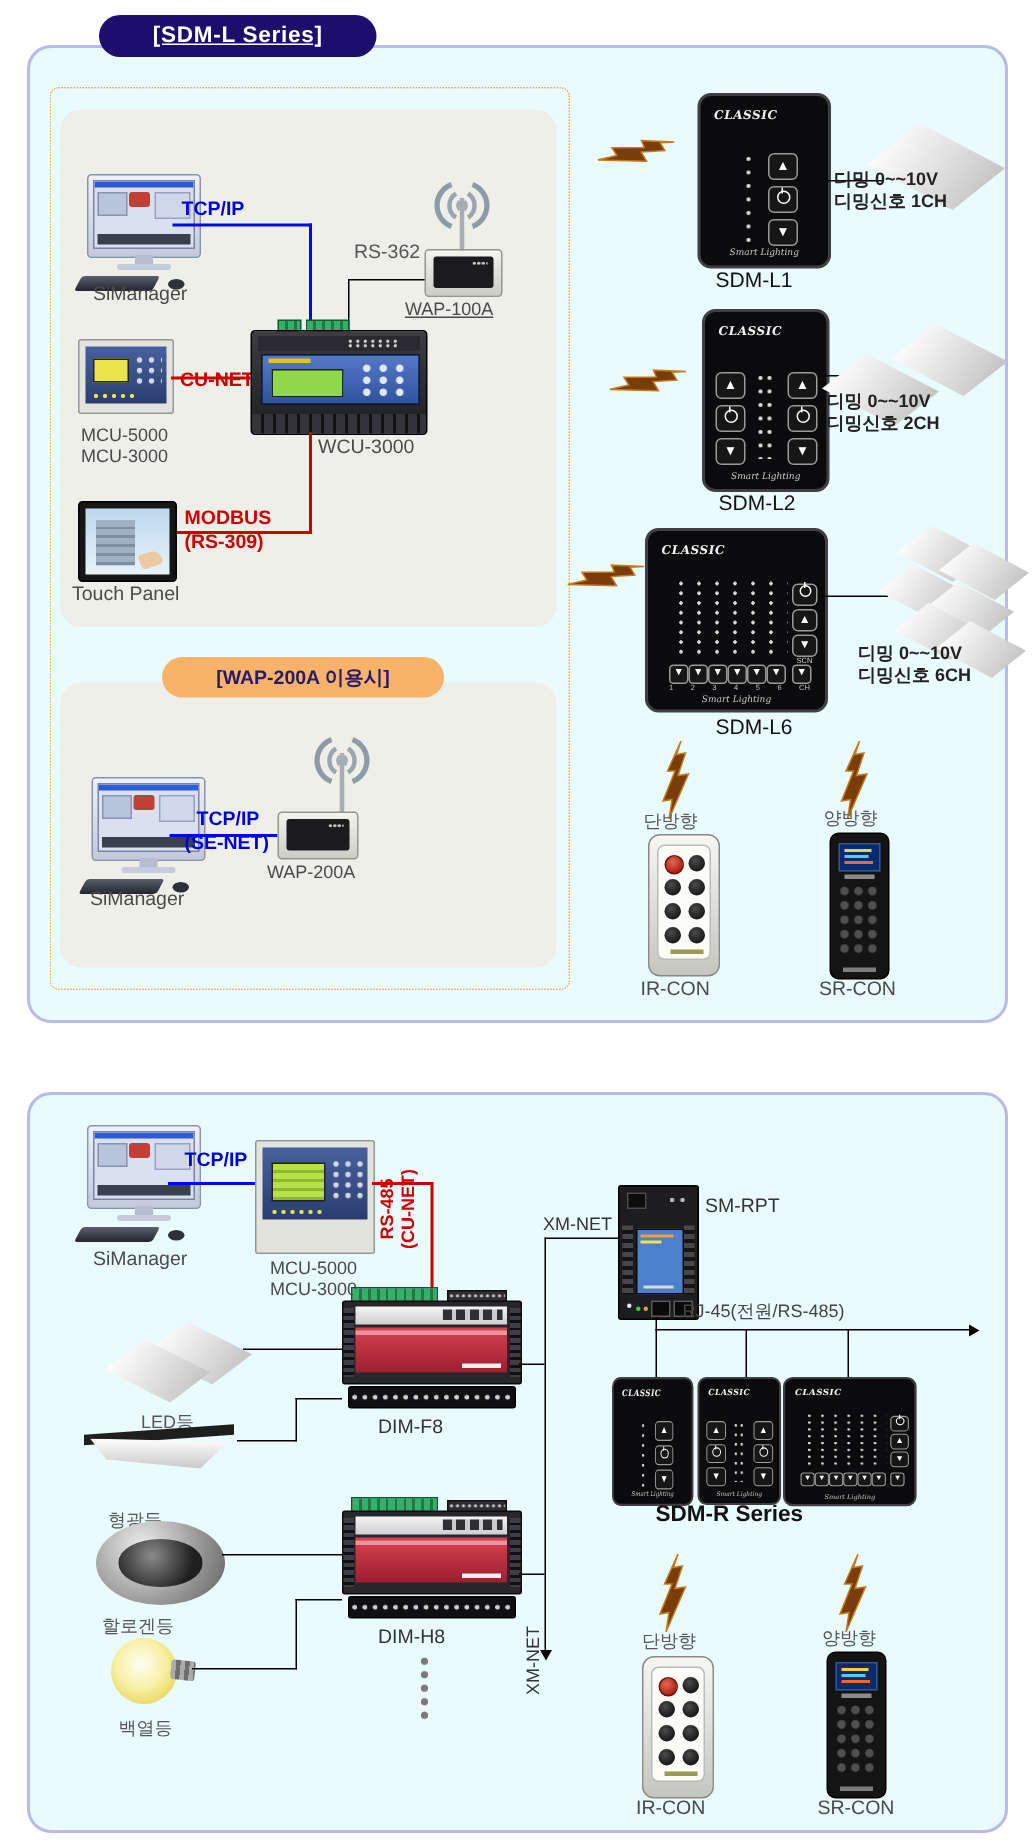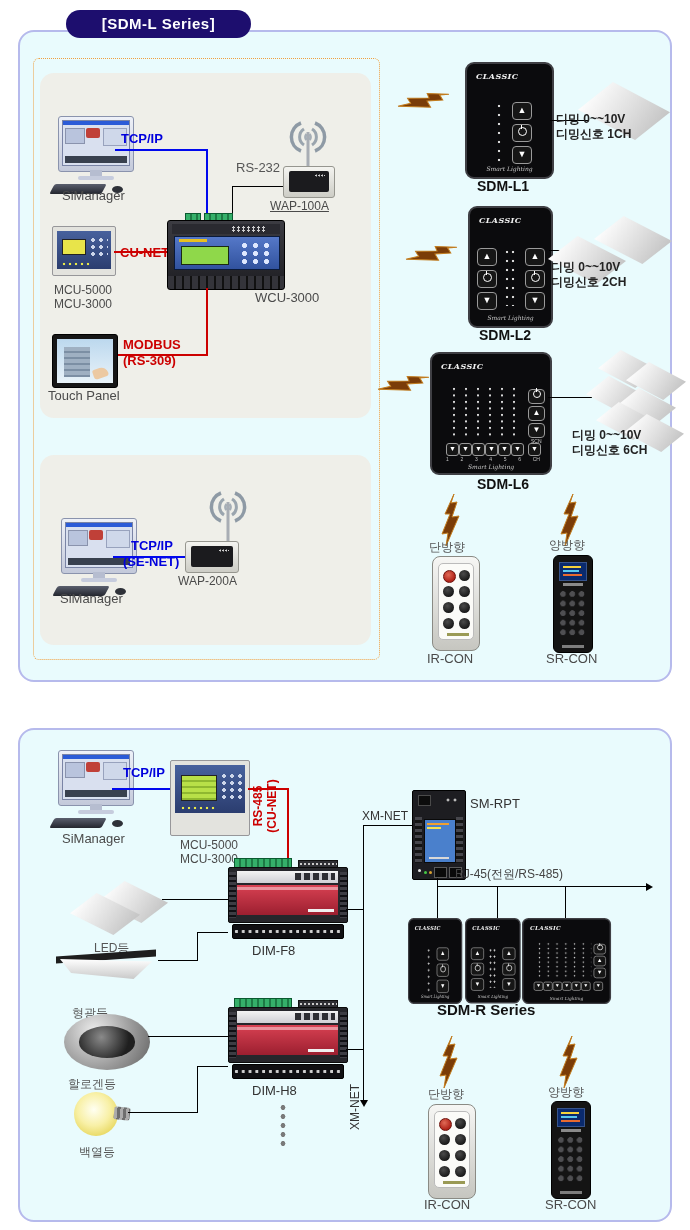--- a/index.html
+++ b/index.html
@@ -1,28 +1,28 @@
 <!DOCTYPE html>
 <html><head>
 <meta charset="utf-8">
 <style>
   html,body{margin:0;padding:0;background:#fff;}
   #stage{position:relative;width:690px;height:1230px;background:#fff;overflow:hidden;
          font-family:"Liberation Sans","DejaVu Sans",sans-serif;}
   .panel{position:absolute;left:18px;width:650px;background:#e9fbfd;border:2px solid #b6baec;border-radius:16px;}
   .pill-navy{position:absolute;background:#1d0e6e;color:#fff;font-weight:bold;font-size:15px;
-             border-radius:15px;text-align:center;z-index:6;letter-spacing:0.5px;}
+             border-radius:15px;text-align:center;z-index:6;letter-spacing:0.5px;text-decoration:underline;}
   .pill-orange{position:absolute;background:#f8b369;color:#241a6e;font-weight:bold;font-size:13px;
              border-radius:14px;text-align:center;z-index:5;}
   .dotbox{position:absolute;left:33px;top:58px;width:345px;height:600px;border:1px dotted #f0a040;border-radius:6px;}
   .graybox{position:absolute;background:#efefe9;border-radius:14px;}
   .lbl{position:absolute;font-size:12px;color:#4a4a4a;white-space:pre-line;line-height:14px;}
   .lbl.blue{color:#0000dd;font-weight:bold;font-size:13px;}
   .lbl.red{color:#cc0000;font-weight:bold;font-size:13px;}
-  .lbl.big{font-size:14px;color:#111;font-weight:bold;}
+  .lbl.big{font-size:14px;color:#111;font-weight:normal;}
   .lbl.dim{font-size:12px;color:#222;font-weight:bold;line-height:15px;}
   .lbl.ctr{text-align:center;}
   .ln{position:absolute;background:#000;}
   .ln.h{height:1px;} .ln.v{width:1px;}
   .ln.blue{background:#0008ee;} .ln.blue.h{height:2px;} .ln.blue.v{width:2px;}
   .ln.red{background:#cc0000;}
   .arr-r{position:absolute;width:0;height:0;border-left:7px solid #000;border-top:4px solid transparent;border-bottom:4px solid transparent;}
   .arr-d{position:absolute;width:0;height:0;border-top:7px solid #000;border-left:4px solid transparent;border-right:4px solid transparent;}
   
   .computer{position:absolute;width:88px;height:80px;}
@@ -157,21 +157,21 @@
       <div class="base"></div>
     <div class="kbd"></div>
       <div class="mouse"></div>
   </div>
   <div class="lbl" style="left:62px;top:189px;font-size:13px;">SiManager</div>
 
   <div class="lbl blue" style="left:121px;top:132px;">TCP/IP</div>
   <div class="ln h blue" style="left:115px;top:149px;width:93px;"></div>
   <div class="ln v blue" style="left:206px;top:149px;height:73px;"></div>
 
-  <div class="lbl" style="left:236px;top:161px;font-size:13px;color:#555;">RS-232</div>
+  <div class="lbl" style="left:236px;top:161px;font-size:13px;color:#555;">RS-362</div>
   <div class="ln v" style="left:232px;top:186px;height:36px;"></div>
   <div class="ln h" style="left:232px;top:186px;width:52px;"></div>
   <div class="ant" style="left:280px;top:110px;">
     <svg width="56" height="58" viewBox="0 0 56 58">
       <rect x="26.5" y="22" width="3" height="36" fill="#a8adb4"></rect>
       <path d="M21 41 A15 15 0 0 1 21 13" stroke="#8e9aa5" stroke-width="3.5" fill="none"></path>
       <path d="M24 35 A9.5 9.5 0 0 1 24 19" stroke="#9aa5ae" stroke-width="3" fill="none"></path>
       <path d="M26.5 30 A5 5 0 0 1 26.5 24" stroke="#a5aeb6" stroke-width="2.5" fill="none"></path>
       <path d="M35 41 A15 15 0 0 0 35 13" stroke="#8e9aa5" stroke-width="3.5" fill="none"></path>
       <path d="M32 35 A9.5 9.5 0 0 0 32 19" stroke="#9aa5ae" stroke-width="3" fill="none"></path>
@@ -204,36 +204,37 @@
     <div class="wcu-top">
         <div class="wcu-dots"></div>
       </div>
     <div class="wcu-face">
       <div class="wcu-brand"></div>
       <div class="wcu-lcd"></div>
       <div class="wcu-keys"></div>
     </div>
     <div class="wcu-ribs"></div>
   </div>
-  <div class="lbl" style="left:212px;top:291px;font-size:13px;margin-left:43px;">WCU-3000</div>
+  <div class="lbl" style="left:212px;top:291px;font-size:13px;">WCU-3000</div>
 
   <div class="ln v red" style="left:206px;top:288px;height:67px;width:2px;"></div>
   <div class="ln h red" style="left:114px;top:354px;width:94px;height:2px;"></div>
   <div class="lbl red" style="left:123px;top:337px;line-height:16px;">MODBUS
 (RS-309)</div>
 
   <div class="tp">
     <div class="tp-scr">
       <div class="tp-bld"></div>
       <div class="tp-hand"></div>
     </div>
   </div>
   <div class="lbl" style="left:48px;top:389px;font-size:13px;">Touch Panel</div>
 
   <div class="graybox" style="left:40px;top:455px;width:331px;height:190px;"></div>
+  <div class="pill-orange" style="left:108px;top:438px;width:188px;height:27px;line-height:27px;">[WAP-200A 이용시]</div>
 
   <div class="computer" style="left:55px;top:518px;">
     <div class="mon">
         <div class="scr">
       <div class="scr-tb"></div>
           <div class="scr-a"></div>
       <div class="scr-b"></div>
           <div class="scr-c"></div>
       <div class="scr-d"></div>
         </div>

